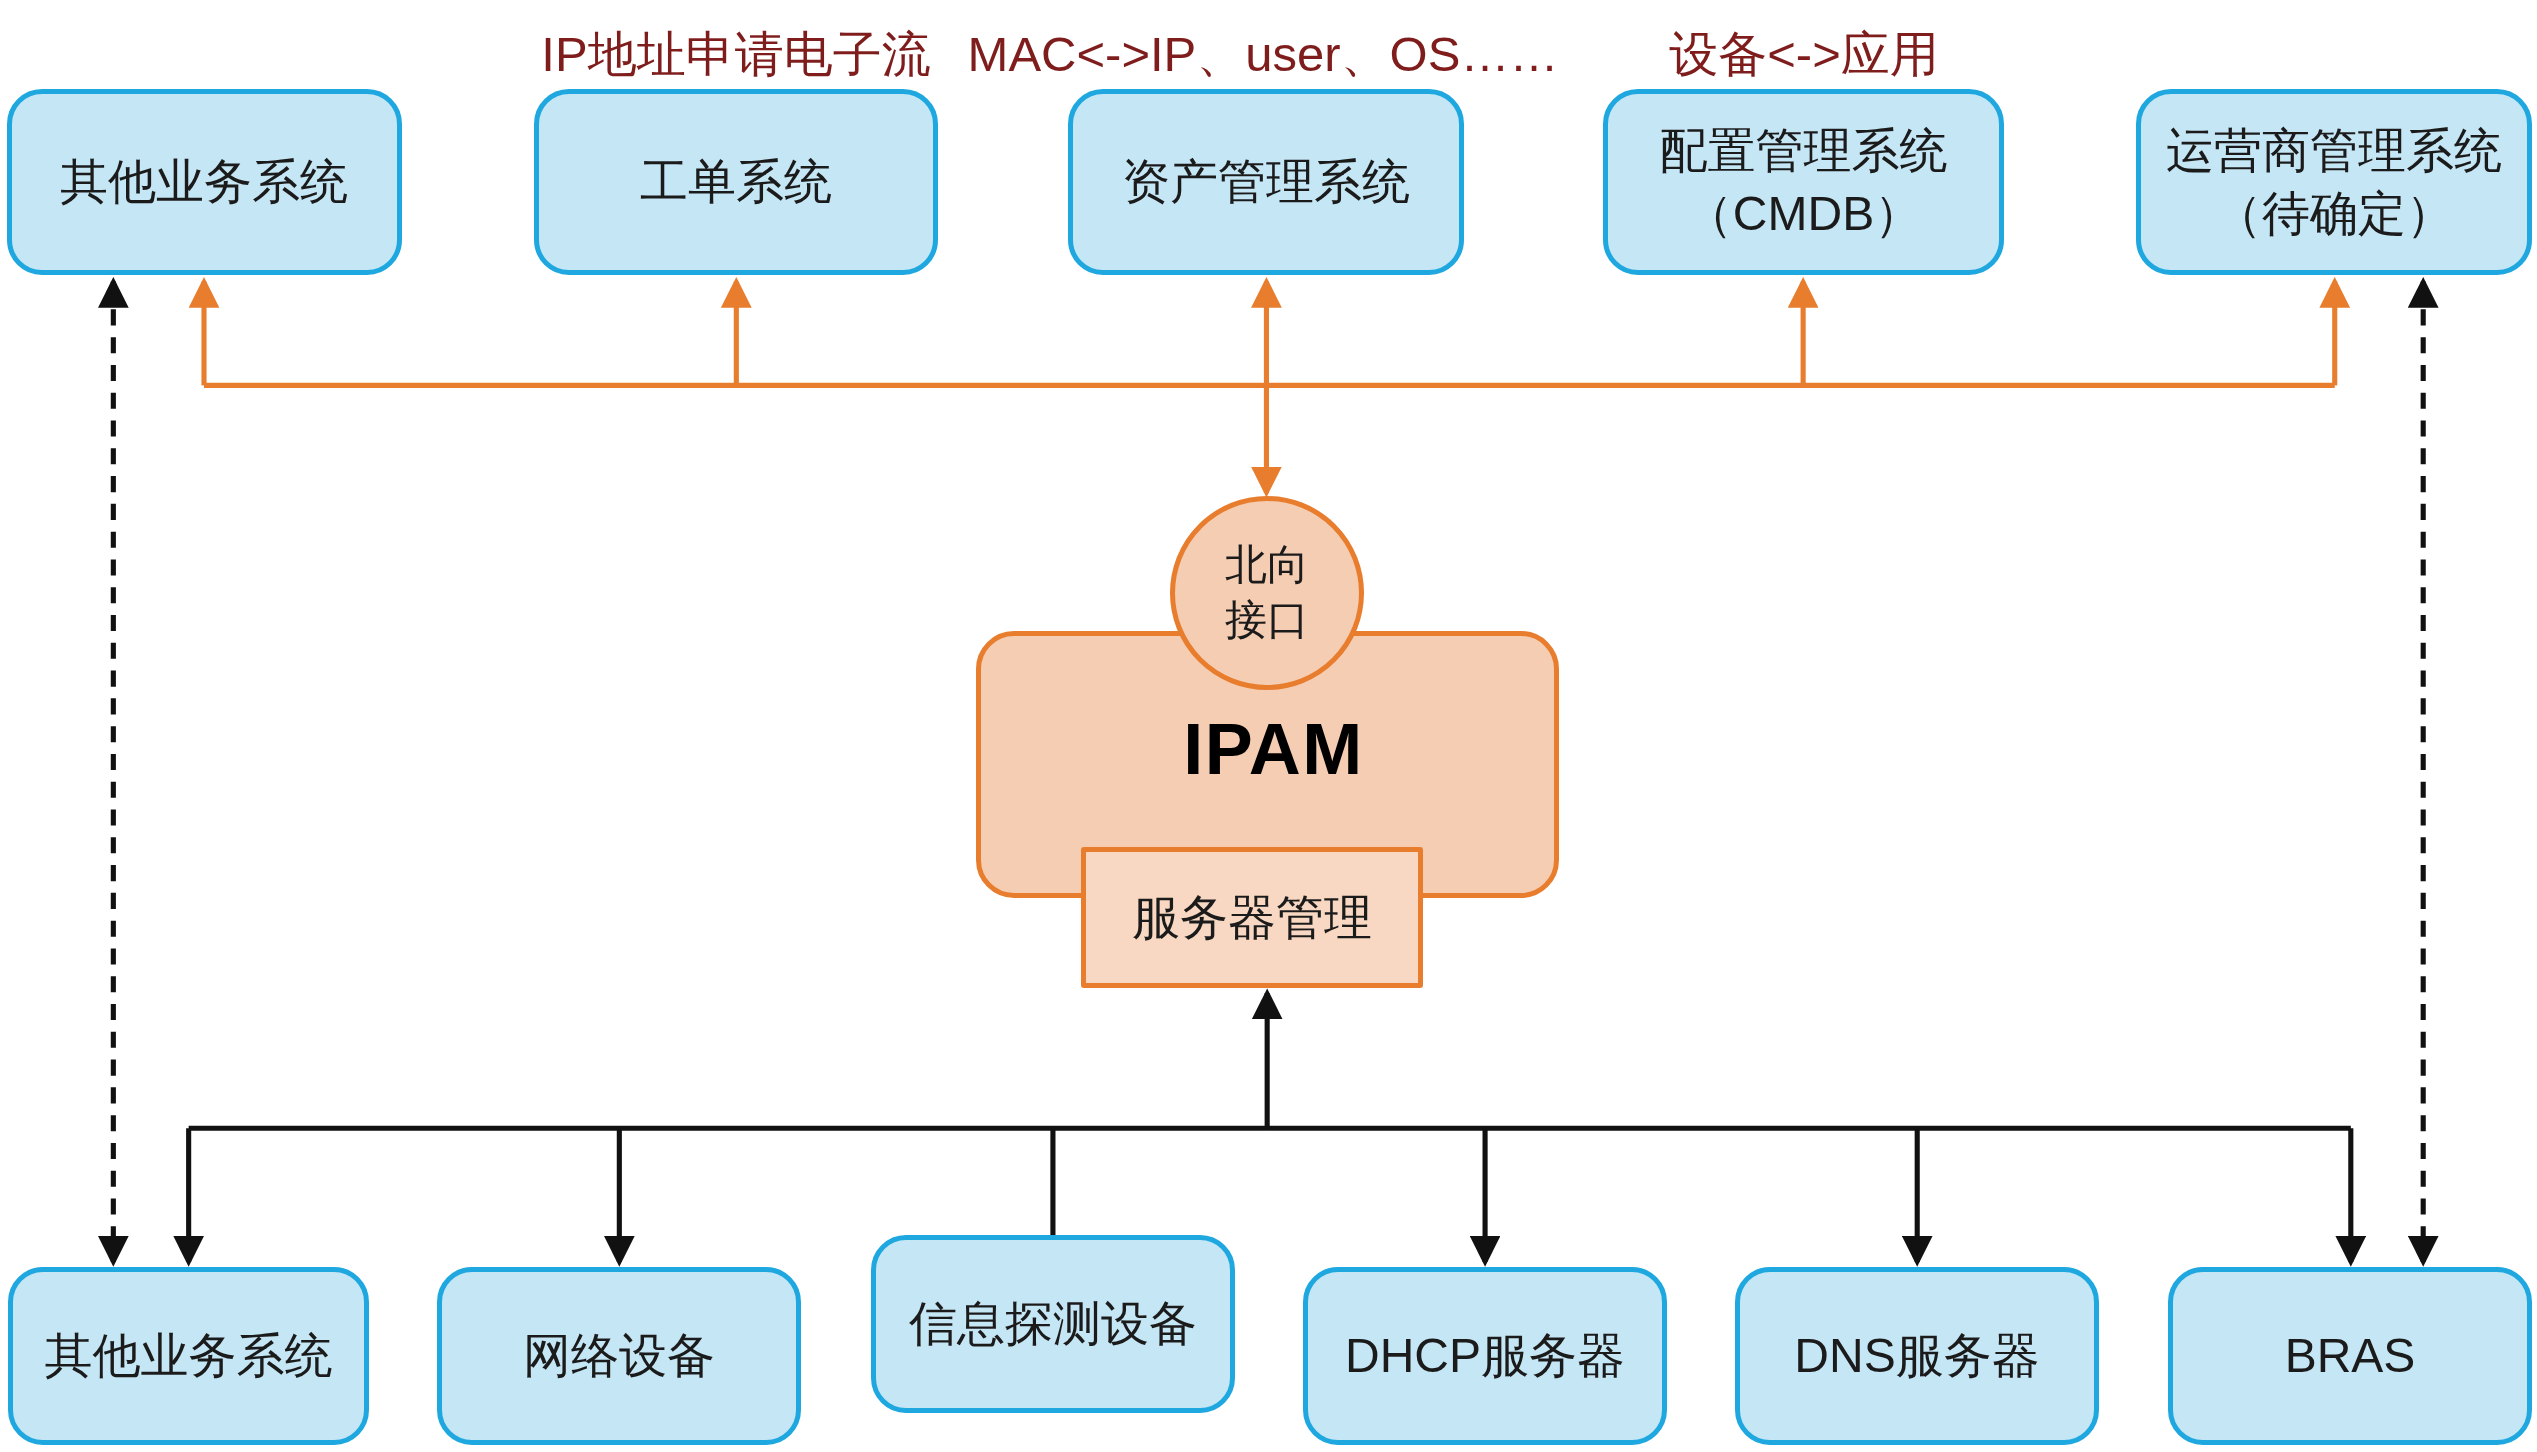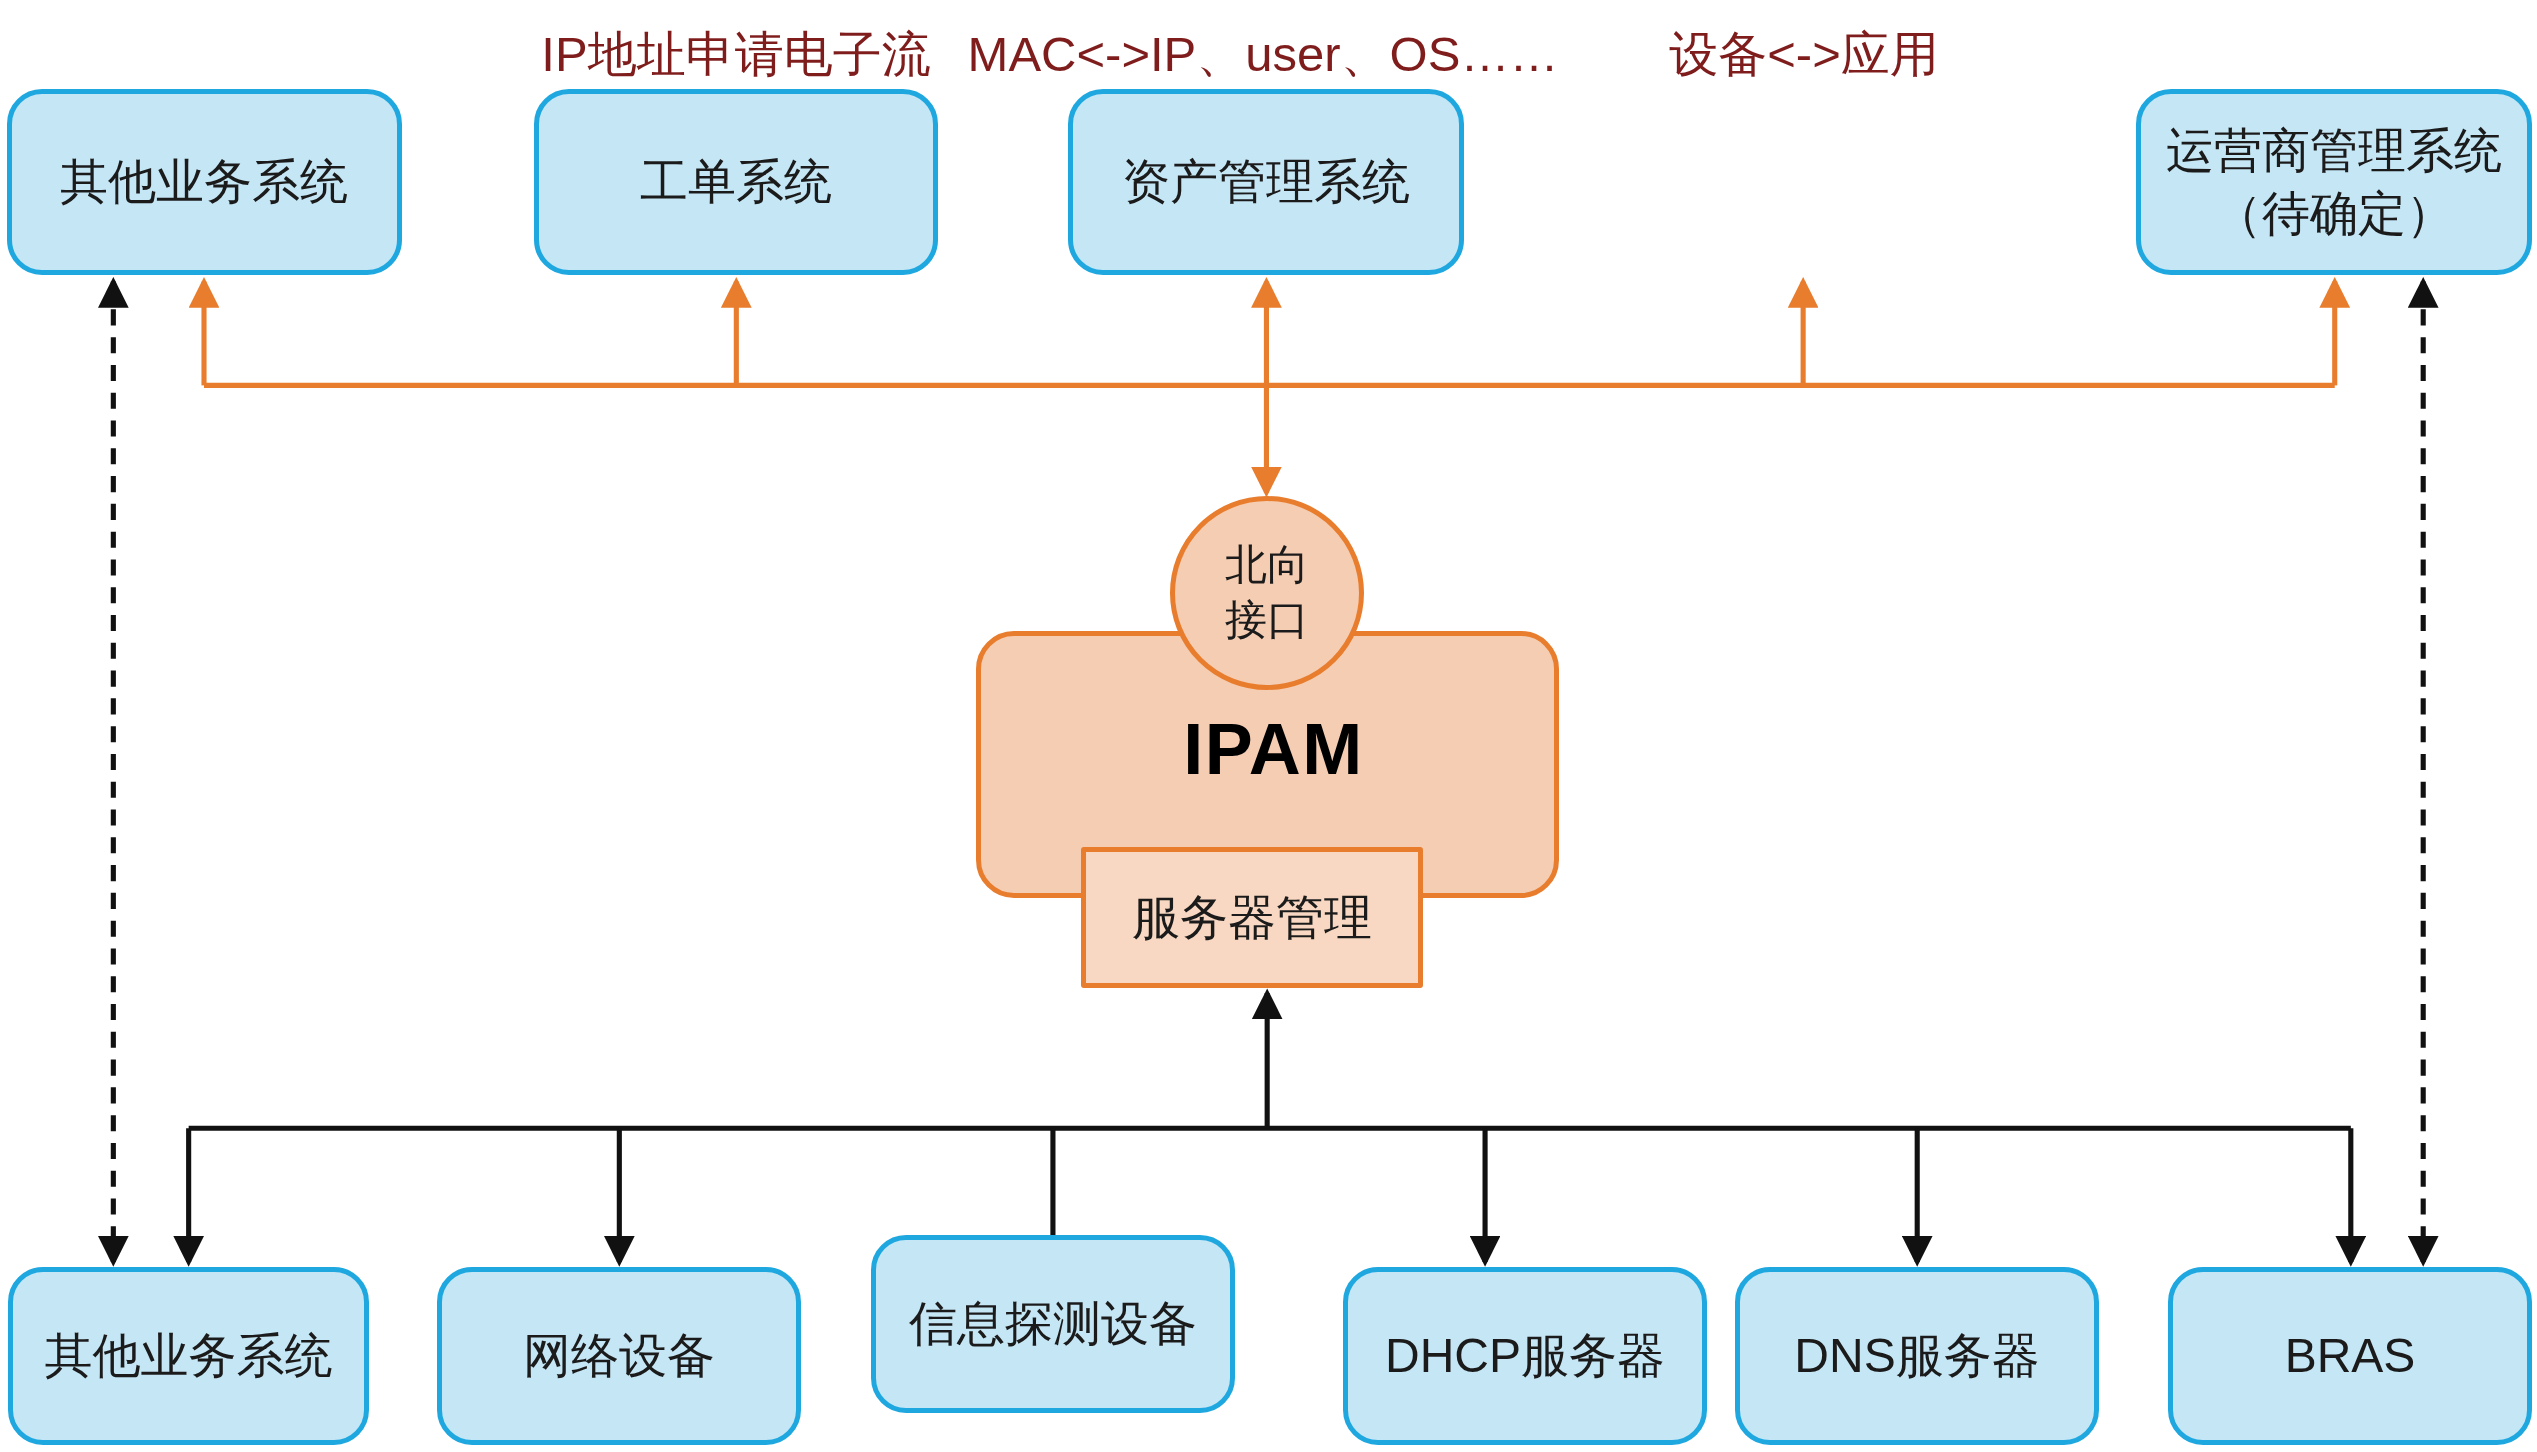--- a/index.html
+++ b/index.html
@@ -135,20 +135,24 @@
 
   <div class="node blue" style="left:6.6px; top:89px; width:395px; height:186px;">
     <span>其他业务系统</span>
   </div>
   <div class="node blue" style="left:534px; top:89px; width:404px; height:186px;">
     <span>工单系统</span>
   </div>
   <div class="node blue" style="left:1068px; top:89px; width:396px; height:186px;">
     <span>资产管理系统</span>
   </div>
+  <div class="node blue" style="left:1603px; top:89px; width:401px; height:186px;">
+    <span>配置管理系统</span>
+    <span>（CMDB）</span>
+  </div>
   <div class="node blue" style="left:2136px; top:89px; width:396px; height:186px;">
     <span>运营商管理系统</span>
     <span>（待确定）</span>
   </div>
 
   <div class="ipam-box" style="left:976px; top:631px; width:583px; height:267px;"></div>
   <div class="ipam-label" style="left:976px; top:708px; width:583px;">IPAM</div>
   <div class="nb-circle" style="left:1170px; top:496px; width:194px; height:194px;">
     <span>北向</span>
     <span>接口</span>
@@ -159,21 +163,21 @@
 
   <div class="node blue" style="left:8px; top:1267px; width:361px; height:178px;">
     <span>其他业务系统</span>
   </div>
   <div class="node blue" style="left:437px; top:1267px; width:364px; height:178px;">
     <span>网络设备</span>
   </div>
   <div class="node blue" style="left:871px; top:1235px; width:364px; height:178px;">
     <span>信息探测设备</span>
   </div>
-  <div class="node blue" style="left:1343px; top:1267px; width:364px; height:178px;">
+  <div class="node blue" style="left:1303px; top:1267px; width:364px; height:178px;">
     <span>DHCP服务器</span>
   </div>
   <div class="node blue" style="left:1735px; top:1267px; width:364px; height:178px;">
     <span>DNS服务器</span>
   </div>
   <div class="node blue" style="left:2168px; top:1267px; width:364px; height:178px;">
     <span>BRAS</span>
   </div>
 
 </div>

